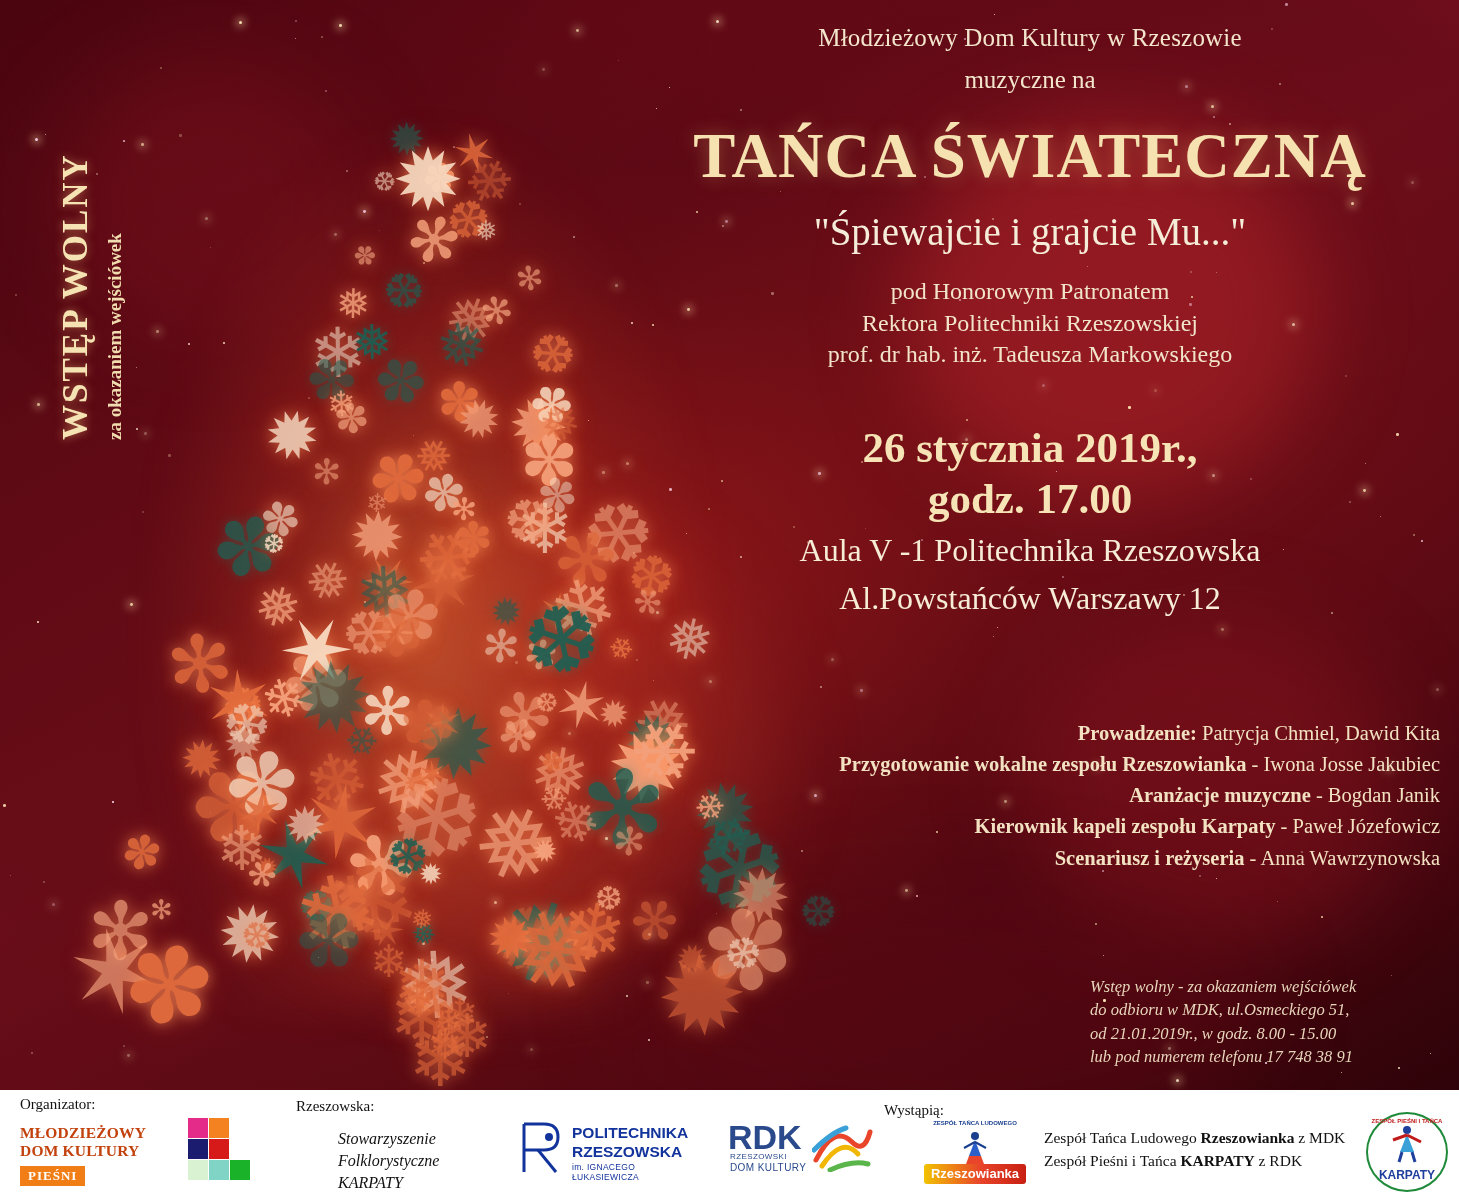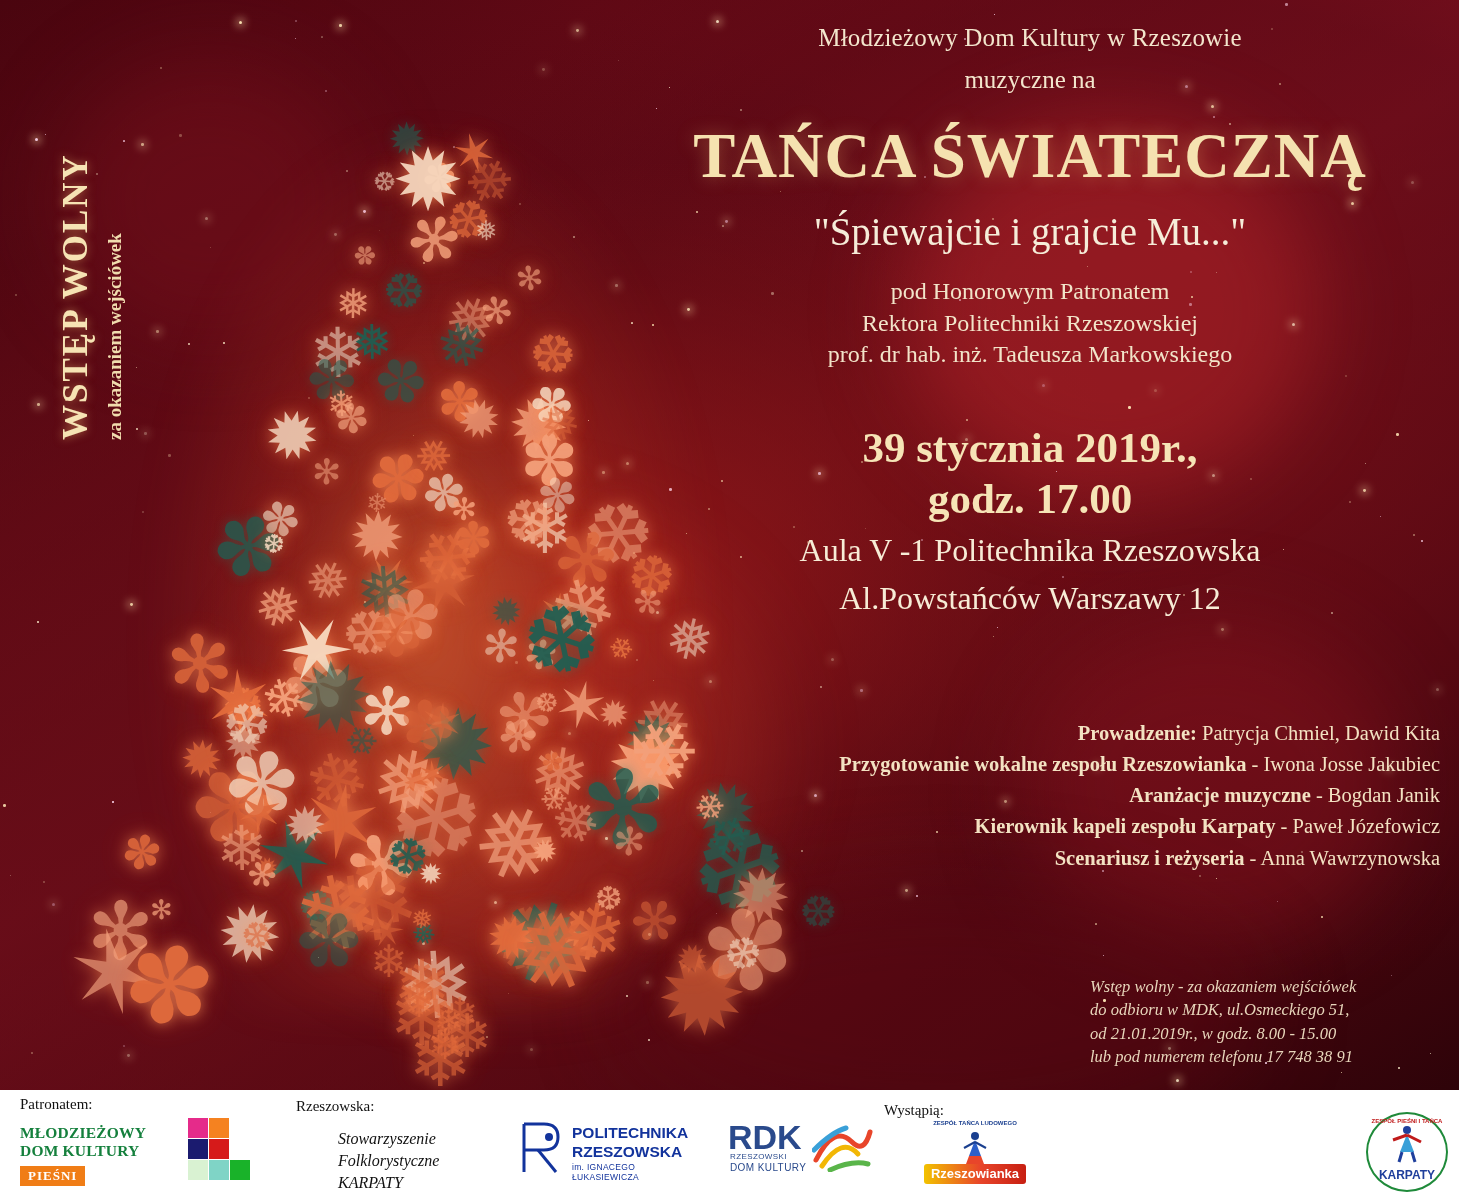--- a/index.html
+++ b/index.html
@@ -154,21 +154,21 @@
     background: #ffffff;
     display: flex;
     align-items: center;
   }
   .b-col { position: absolute; top: 0; height: 110px; }
 
   .b-label { font-size: 15px; color: #111; font-family: "Liberation Serif", serif; }
 
   
   .mdk-logo { position: absolute; left: 10px; top: 20px; width: 230px; height: 72px; }
-  .mdk-text { position: absolute; left: 0; top: 14px; font-size: 15.5px; font-weight: bold; color: #15803d; line-height: 1.18; letter-spacing: .2px; }
+  .mdk-text { position: absolute; left: 0; top: 14px; font-size: 15.5px; font-weight: bold; color: #c2410c; line-height: 1.18; letter-spacing: .2px; }
   .mdk-rzeszow {
     position: absolute; left: 0; top: 56px;
     background: #f07d16; color: #fff; font-size: 13px; font-weight: bold;
     padding: 2px 8px; letter-spacing: 1px;
   }
   .mdk-squares { position: absolute; left: 168px; top: 8px; width: 62px; height: 62px; }
   .sq { position: absolute; width: 20px; height: 20px; }
 
   
   .partner-text { position: absolute; left: 338px; top: 38px; font-size: 16px; font-style: italic; color: #111; line-height: 1.38; }
@@ -577,21 +577,21 @@
       <div class="org-line">Młodzieżowy Dom Kultury w Rzeszowie</div>
       <div class="invite-line">muzyczne na</div>
       <div class="gala-title">TAŃCA ŚWIATECZNĄ</div>
       <div class="gala-sub">"Śpiewajcie i grajcie Mu..."</div>
       <div class="patronage">
         <div>pod Honorowym Patronatem</div>
         <div>Rektora Politechniki Rzeszowskiej</div>
         <div>prof. dr hab. inż. Tadeusza Markowskiego</div>
       </div>
       <div class="date-block">
-        <div class="date-line">39 stycznia 2019r.,</div>
+        <div class="date-line">26 stycznia 2019r.,</div>
         <div class="date-line">godz. 17.00</div>
         <div class="place-line">Aula V -1  Politechnika Rzeszowska</div>
         <div class="place-line">Al.Powstańców Warszawy 12</div>
       </div>
     </div>
 
     <div class="credits">
       <div>
         <b>Prowadzenie:</b><span> Patrycja Chmiel, Dawid Kita</span>
       </div>
@@ -613,21 +613,21 @@
       <div>Wstęp wolny - za okazaniem wejściówek</div>
       <div>do odbioru w MDK, ul.Osmeckiego 51,</div>
       <div>od 21.01.2019r., w godz. 8.00 - 15.00</div>
       <div>lub pod numerem telefonu 17 748 38 91</div>
     </div>
   </div>
 
   <div class="bottom">
 
     <div class="b-col" style="left:10px;width:250px;">
-      <div class="b-label" style="position:absolute;left:10px;top:6px;">Patronatem:</div>
+      <div class="b-label" style="position:absolute;left:10px;top:6px;">Organizator:</div>
       <div class="mdk-logo">
         <div class="mdk-text">
           <div>MŁODZIEŻOWY</div>
           <div>DOM KULTURY</div>
         </div>
         <div class="mdk-rzeszow">PIEŚNI</div>
         <div class="mdk-squares">
           <div class="sq" style="left:0;top:0;background:#e52b8a;"></div>
           <div class="sq" style="left:21px;top:0;background:#f58220;"></div>
           <div class="sq" style="left:0;top:21px;background:#1b1b6f;"></div>
@@ -683,20 +683,28 @@
           <circle cx="15" cy="6" r="4" fill="#1a3f8f"></circle>
           <path d="M15 10 L9 26 L21 26 Z" fill="#2b5fc9"></path>
           <path d="M9 26 L6 34 L24 34 L21 26 Z" fill="#e8452a"></path>
           <path d="M15 12 L4 18" stroke="#1a3f8f" stroke-width="2" fill="none"></path>
           <path d="M15 12 L26 18" stroke="#1a3f8f" stroke-width="2" fill="none"></path>
         </svg>
         <div class="rz-bar"></div>
         <div class="rz-word">Rzeszowianka</div>
       </div>
 
+      <div class="performers-text" style="left:168px;">
+        <div>
+          <span>Zespół Tańca Ludowego </span><b>Rzeszowianka</b><span> z MDK</span>
+        </div>
+        <div>
+          <span>Zespół Pieśni i Tańca </span><b>KARPATY</b><span> z  RDK</span>
+        </div>
+      </div>
 
       <div class="karpaty-logo" style="left:488px;">
         <div class="kp-circle"></div>
         <div class="kp-top">ZESPÓŁ PIEŚNI I TAŃCA</div>
         <svg width="40" height="40" viewBox="0 0 40 40" style="position:absolute;left:23px;top:14px;">
           <circle cx="20" cy="6" r="4" fill="#1f3f9c"></circle>
           <path d="M20 10 L13 28 L27 28 Z" fill="#3aa0d8"></path>
           <path d="M20 11 L6 16" stroke="#c01a1a" stroke-width="3" fill="none"></path>
           <path d="M20 11 L34 18" stroke="#c01a1a" stroke-width="3" fill="none"></path>
           <path d="M15 28 L12 38" stroke="#1f3f9c" stroke-width="3" fill="none"></path>

